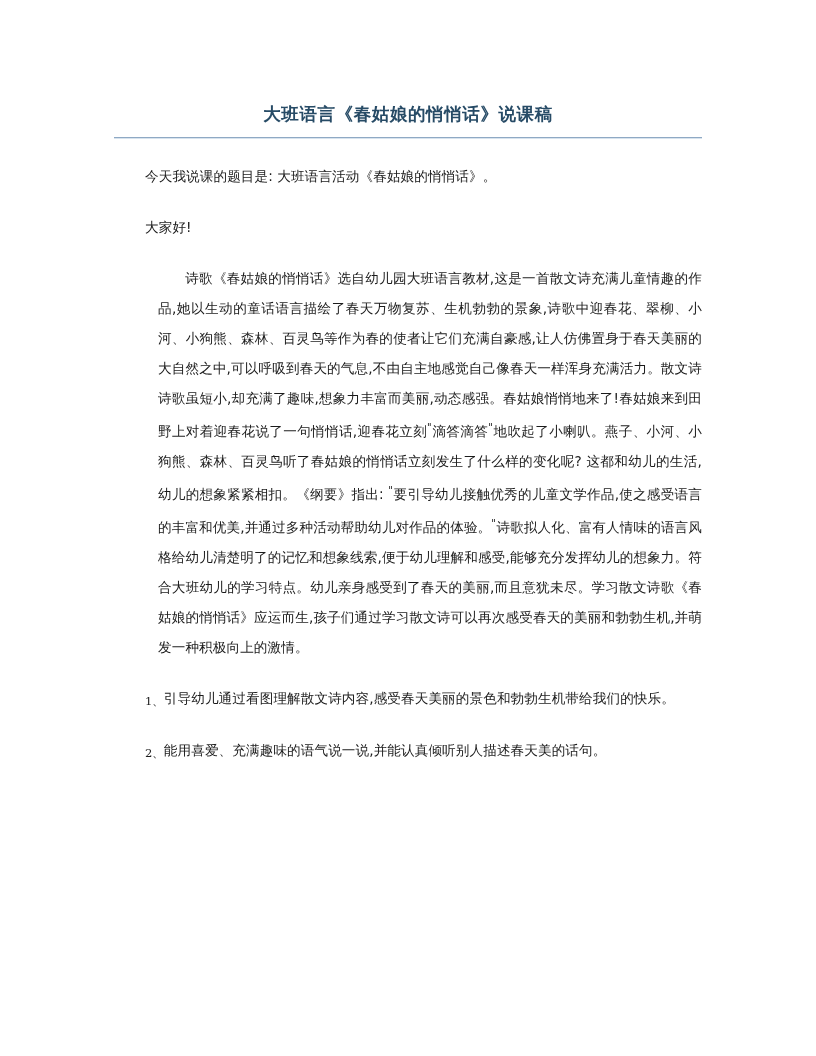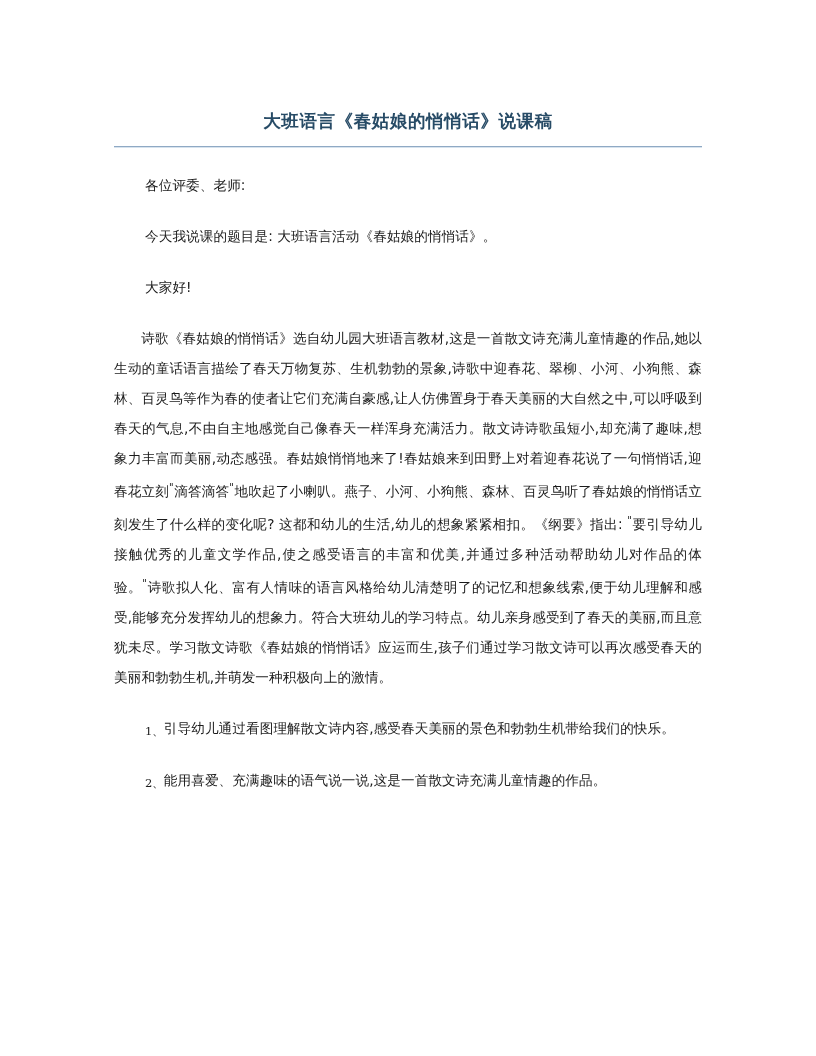--- a/index.html
+++ b/index.html
@@ -21,21 +21,21 @@
     box-sizing: border-box;
     overflow: hidden;
   }
   .content {
     position: absolute;
     left: 114px;
     top: 0;
     width: 588px;
   }
   .doc-title {
-    margin: 12px;
+    margin: 5px;
     padding-top: 96px;
     font-size: 17.5px;
     font-weight: 700;
     color: #274b66;
     text-align: center;
     letter-spacing: 0.6px;
     line-height: 1.5;
     font-family: "DejaVu Sans", "Liberation Sans", sans-serif;
   }
   .title-rule {
@@ -57,20 +57,21 @@
     text-align: justify;
     text-justify: inter-character;
     word-break: break-all;
     letter-spacing: 0.1px;
   }
   p.lead {
     padding-left: 31px;
   }
   p.indent {
     text-indent: 2em;
+    margin-left: 44px;
   }
   p.listitem {
     padding-left: 31px;
     text-indent: 0;
   }
   .num {
     font-family: "DejaVu Serif", "Liberation Serif", serif;
     font-size: 11.5px;
     position: relative;
     top: 2px;
@@ -91,35 +92,34 @@
 <div class="page">
 
   <div class="content">
 
     <h1 class="doc-title">大班语言《春姑娘的悄悄话》说课稿</h1>
 
     <div class="title-rule"></div>
 
     <div class="body-block">
 
-      <p class="para lead">各位评委、老师:</p>
 
       <p class="para lead">今天我说课的题目是: 大班语言活动《春姑娘的悄悄话》。</p>
 
       <p class="para lead">大家好!</p>
 
 
       <p class="para indent">
         <span>诗歌《春姑娘的悄悄话》选自幼儿园大班语言教材,这是一首散文诗充满儿童情趣的作品,她以生动的童话语言描绘了春天万物复苏、生机勃勃的景象,诗歌中迎春花、翠柳、小河、小狗熊、森林、百灵鸟等作为春的使者让它们充满自豪感,让人仿佛置身于春天美丽的大自然之中,可以呼吸到春天的气息,不由自主地感觉自己像春天一样浑身充满活力。散文诗诗歌虽短小,却充满了趣味,想象力丰富而美丽,动态感强。春姑娘悄悄地来了!春姑娘来到田野上对着迎春花说了一句悄悄话,迎春花立刻</span><span class="q">"</span><span>滴答滴答</span><span class="q">"</span><span>地吹起了小喇叭。燕子、小河、小狗熊、森林、百灵鸟听了春姑娘的悄悄话立刻发生了什么样的变化呢? 这都和幼儿的生活,幼儿的想象紧紧相扣。《纲要》指出: </span><span class="q">"</span><span>要引导幼儿接触优秀的儿童文学作品,使之感受语言的丰富和优美,并通过多种活动帮助幼儿对作品的体验。</span><span class="q">"</span><span>诗歌拟人化、富有人情味的语言风格给幼儿清楚明了的记忆和想象线索,便于幼儿理解和感受,能够充分发挥幼儿的想象力。符合大班幼儿的学习特点。幼儿亲身感受到了春天的美丽,而且意犹未尽。学习散文诗歌《春姑娘的悄悄话》应运而生,孩子们通过学习散文诗可以再次感受春天的美丽和勃勃生机,并萌发一种积极向上的激情。</span>
       </p>
 
 
       <p class="para listitem">
         <span class="num">1、</span><span>引导幼儿通过看图理解散文诗内容,感受春天美丽的景色和勃勃生机带给我们的快乐。</span>
       </p>
 
       <p class="para listitem">
-        <span class="num">2、</span><span>能用喜爱、充满趣味的语气说一说,这是一首散文诗充满儿童情趣的作品。</span>
+        <span class="num">2、</span><span>能用喜爱、充满趣味的语气说一说,并能认真倾听别人描述春天美的话句。</span>
       </p>
 
     </div>
   </div>
 </div>
 
 </body></html>

